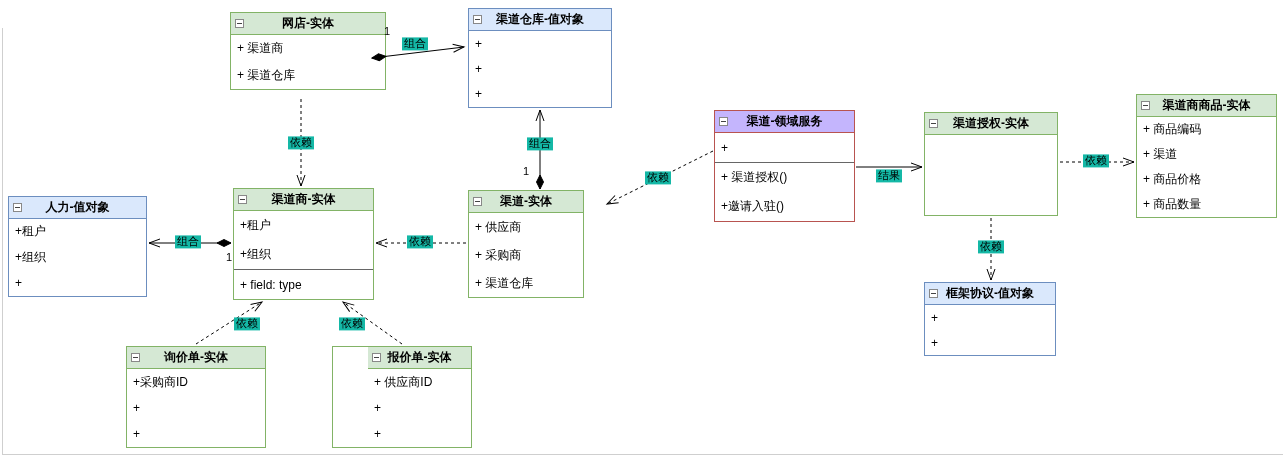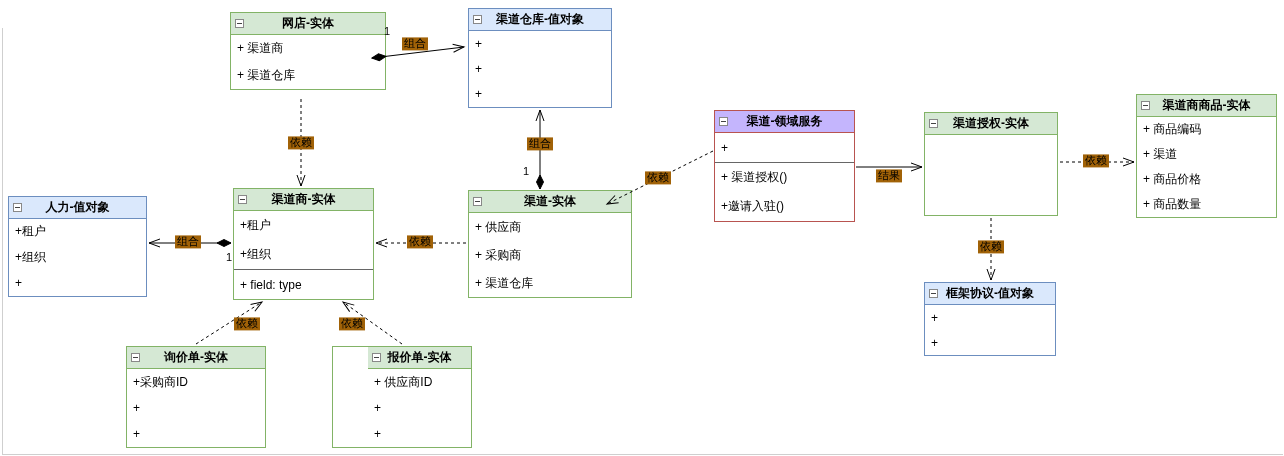--- a/index.html
+++ b/index.html
@@ -72,21 +72,21 @@
     position: absolute;
     left: 0; top: 0;
     width: 100%; height: 100%;
   }
   .edge { fill: none; stroke: #000; stroke-width: 1; }
   .edge-label {
     position: absolute;
     transform: translate(-50%, -50%);
     font-size: 11px;
     line-height: 1.2;
-    background: #a16207;
+    background: #14b8a6;
     padding: 0 2px;
     white-space: nowrap;
     color: #000;
   }
   .mult-label {
     position: absolute;
     transform: translate(-50%, -50%);
     font-size: 11px;
     line-height: 1;
     color: #000;
@@ -135,21 +135,21 @@
         <span class="collapse"></span>
         <span class="title">渠道商-实体</span>
       </div>
       <div class="body">
         <div class="row">+租户</div>
         <div class="row">+组织</div>
         <div class="divider"></div>
         <div class="row">+ field: type</div>
       </div>
     </div>
-    <div class="node entity" style="left: 468px; top: 190px; width: 164px; height: 108px;">
+    <div class="node entity" style="left: 468px; top: 190px; width: 116px; height: 108px;">
       <div class="head">
         <span class="collapse"></span>
         <span class="title">渠道-实体</span>
       </div>
       <div class="body">
         <div class="row">+ 供应商</div>
         <div class="row">+ 采购商</div>
         <div class="row">+ 渠道仓库</div>
       </div>
     </div>

